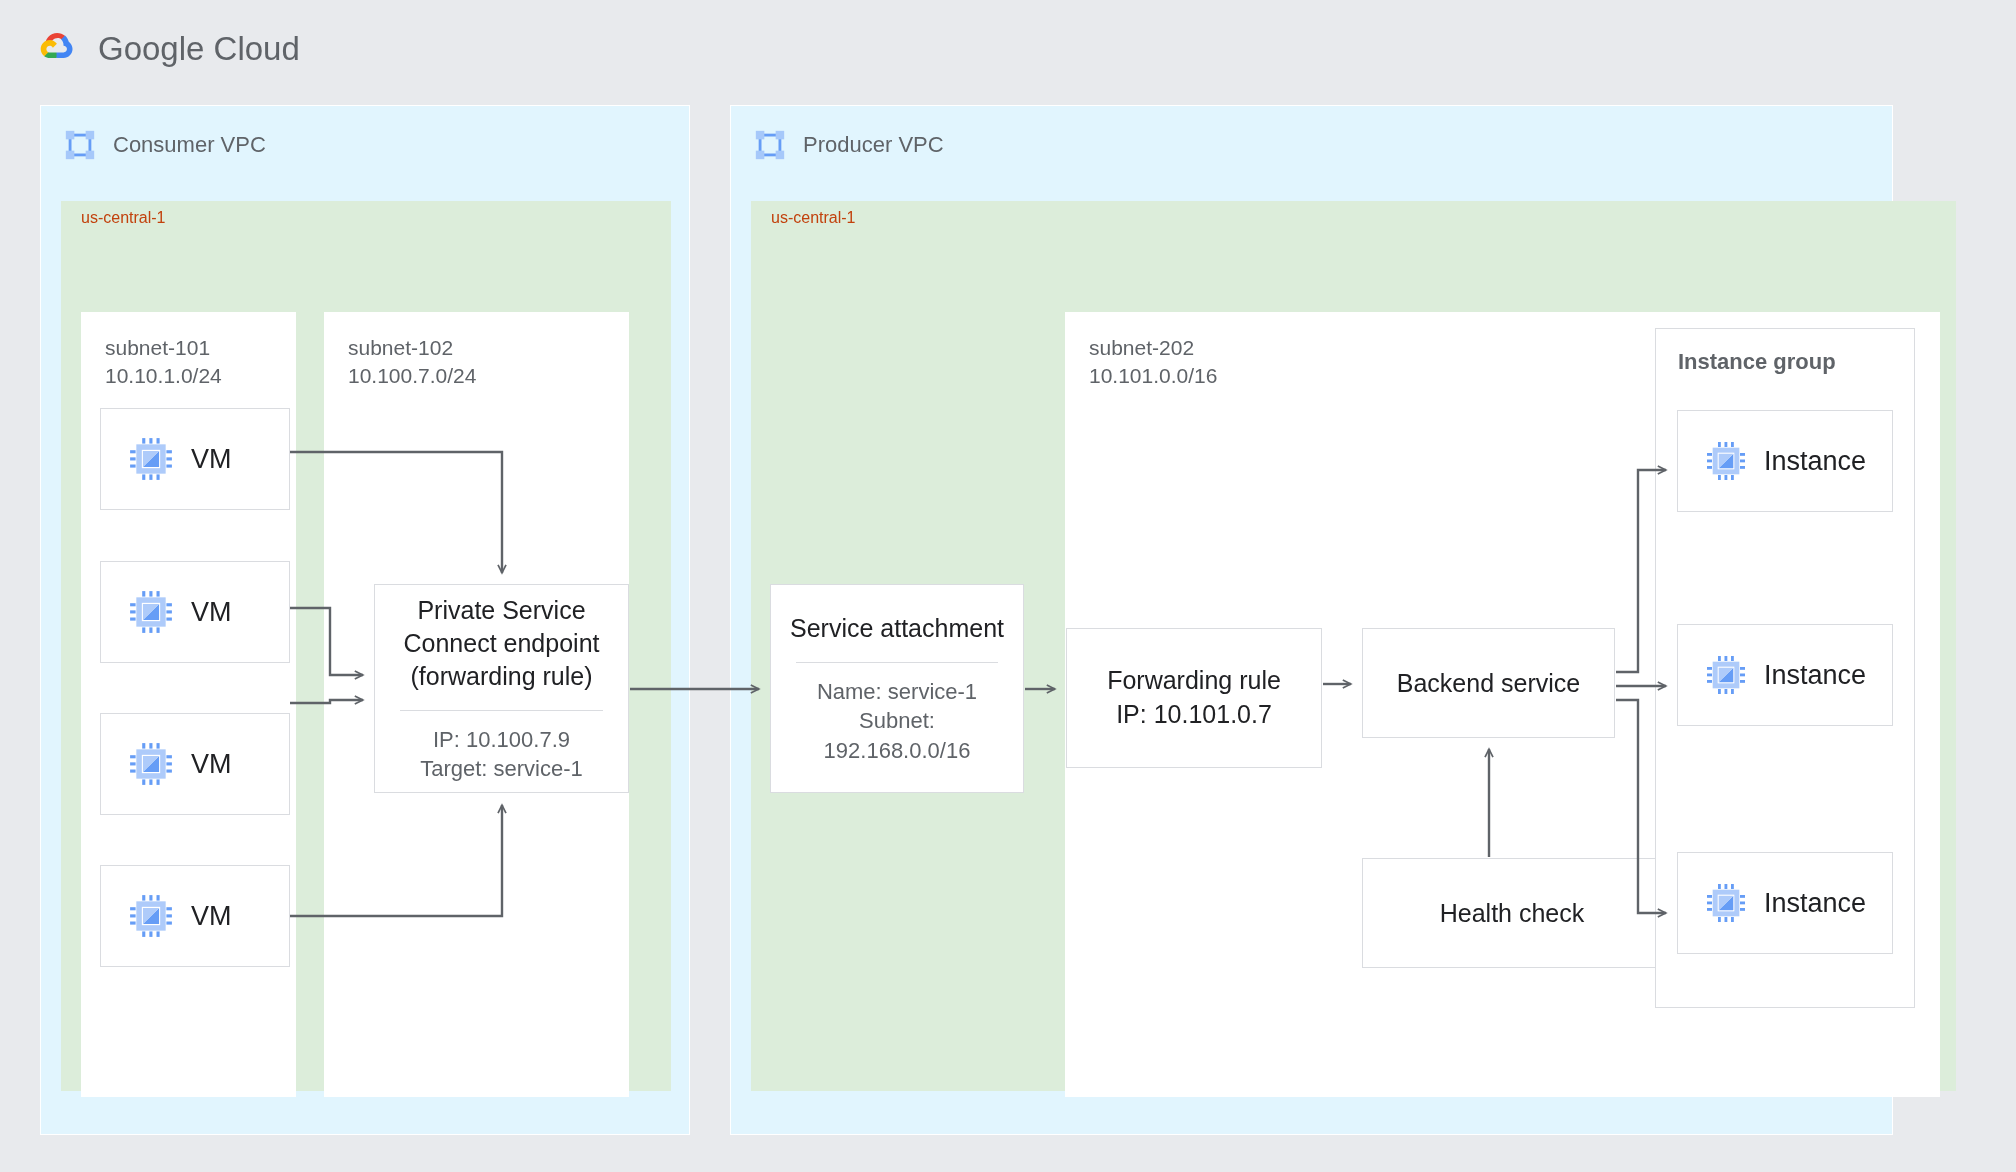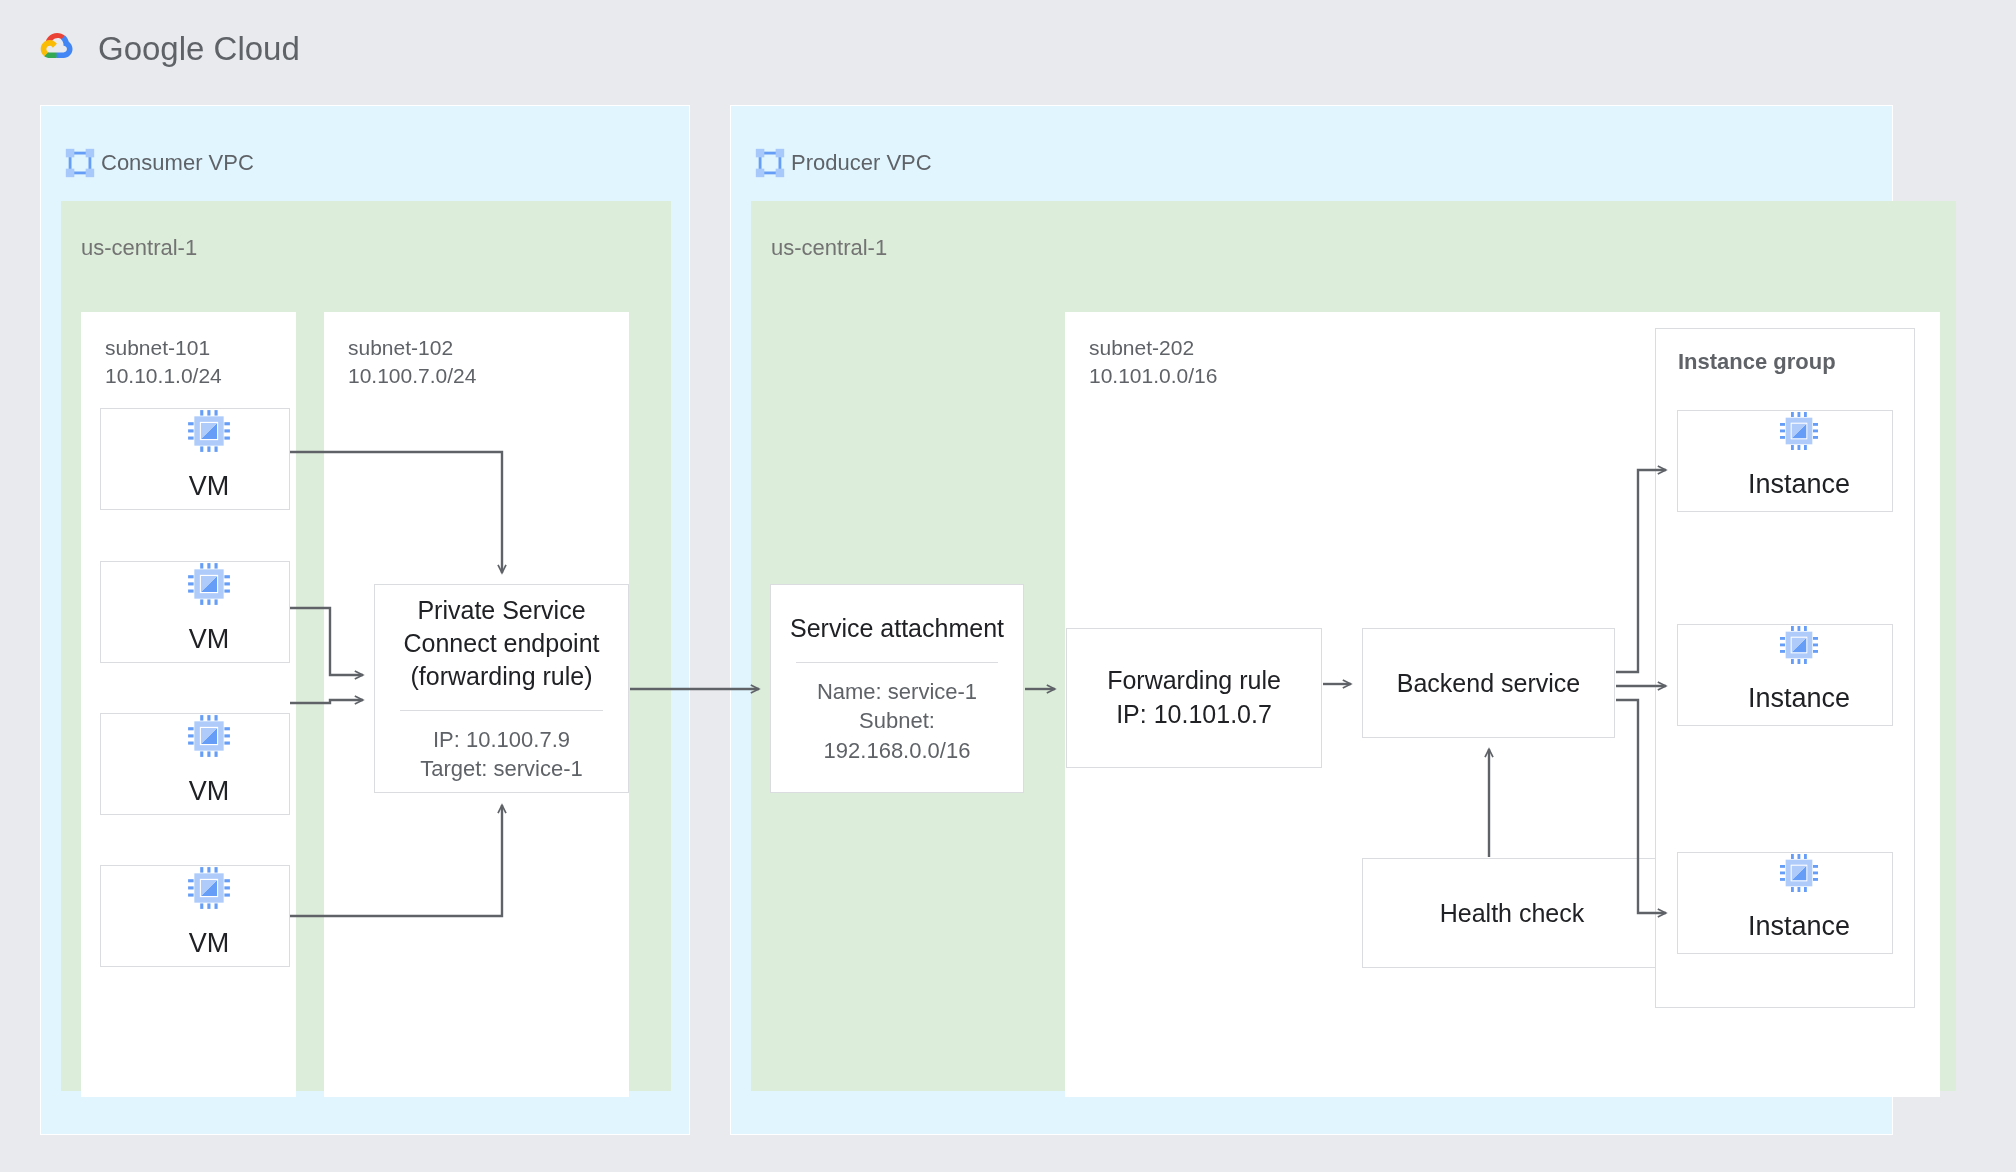--- a/index.html
+++ b/index.html
@@ -23,33 +23,33 @@
   #brand .wordmark .c2{color:#5f6368;}
 
   
   .vpc{
     position:absolute;
     background:#e1f5fe;
     border:1px solid #ffffff;
     box-sizing:border-box;
   }
   .vpc-head{
-    position:absolute; left:22px; top:40px;
-    display:flex; align-items:center; gap:4px;
+    position:absolute; left:22px; top:22px;
+    display:flex; align-items:center; gap:16px;
   }
   .vpc-title{font-size:22px;color:#5f6368;white-space:nowrap;}
 
   .region{
     position:absolute;
     background:#dcedda;
     box-sizing:border-box;
   }
   .region-title{
-    position:absolute; left:20px; top:34px;
-    font-size:22px;color:#737373;white-space:nowrap;
+    position:absolute; left:20px; top:8px;
+    font-size:16px;color:#c2410c;white-space:nowrap;
   }
 
   .subnet{
     position:absolute;
     background:#ffffff;
     box-sizing:border-box;
     margin-top:36px;
   }
   .subnet-title{
     position:absolute; left:24px; top:22px;
@@ -62,21 +62,21 @@
     border:1px solid #dadce0;
     box-sizing:border-box;
     display:flex;align-items:center;justify-content:center;
     font-size:25px;color:#202124;text-align:center;
   }
   .card.plain{flex-direction:column;}
 
   .vmbox{
     position:absolute;background:#fff;border:1px solid #dadce0;
     box-sizing:border-box;display:flex;align-items:center;
-    gap:18px;padding-left:28px;flex-direction:column;
+    gap:18px;padding-left:28px;
   }
   .vmbox .lbl{font-size:27px;color:#202124;}
 
   .detailcard{
     position:absolute;background:#fff;border:1px solid #dadce0;
     box-sizing:border-box;display:flex;flex-direction:column;
     align-items:center;justify-content:center;
   }
   .detailcard .ttl{
     font-size:25px;color:#202124;text-align:center;line-height:1.32;

